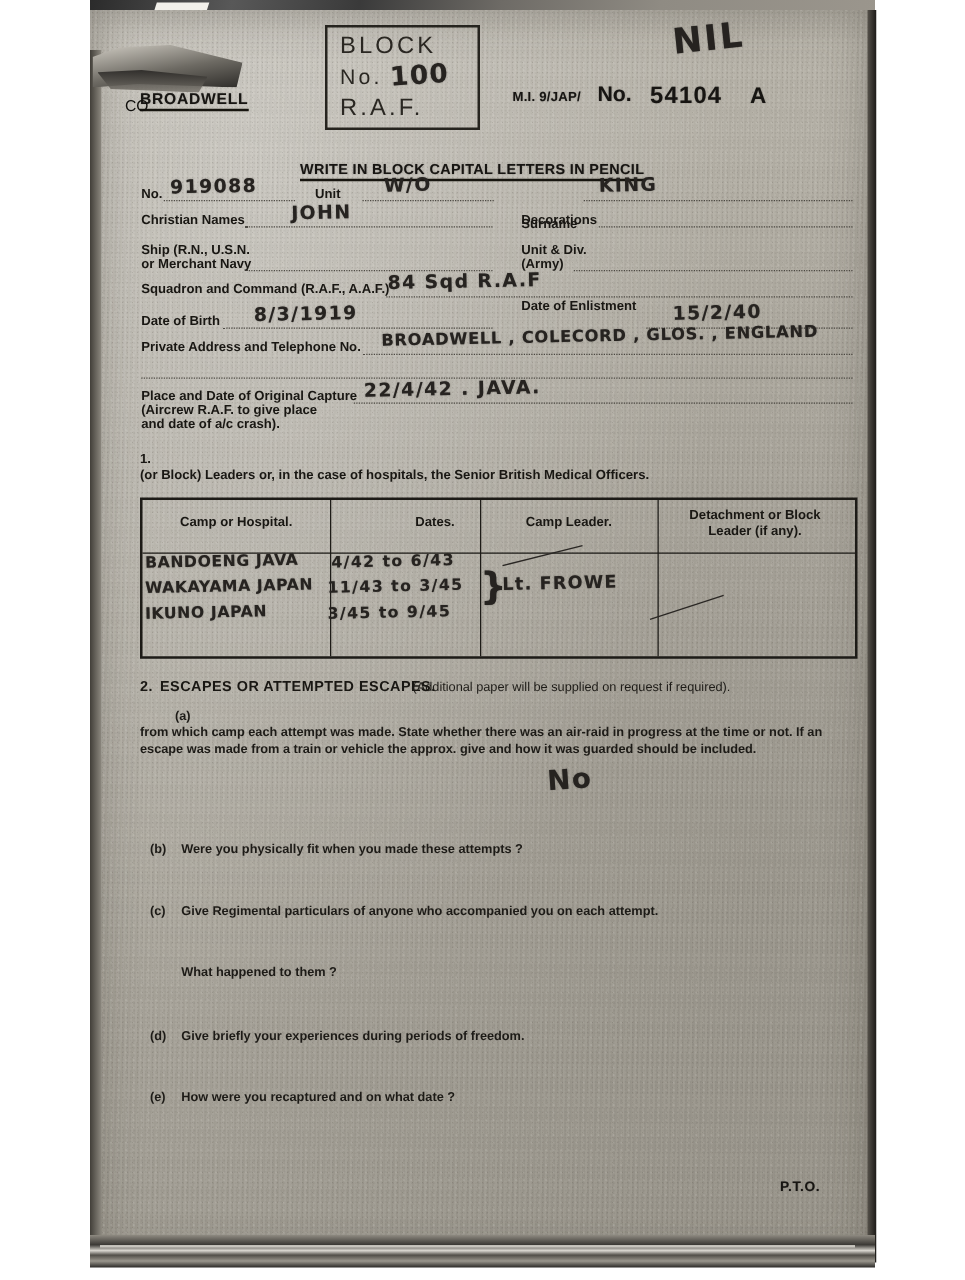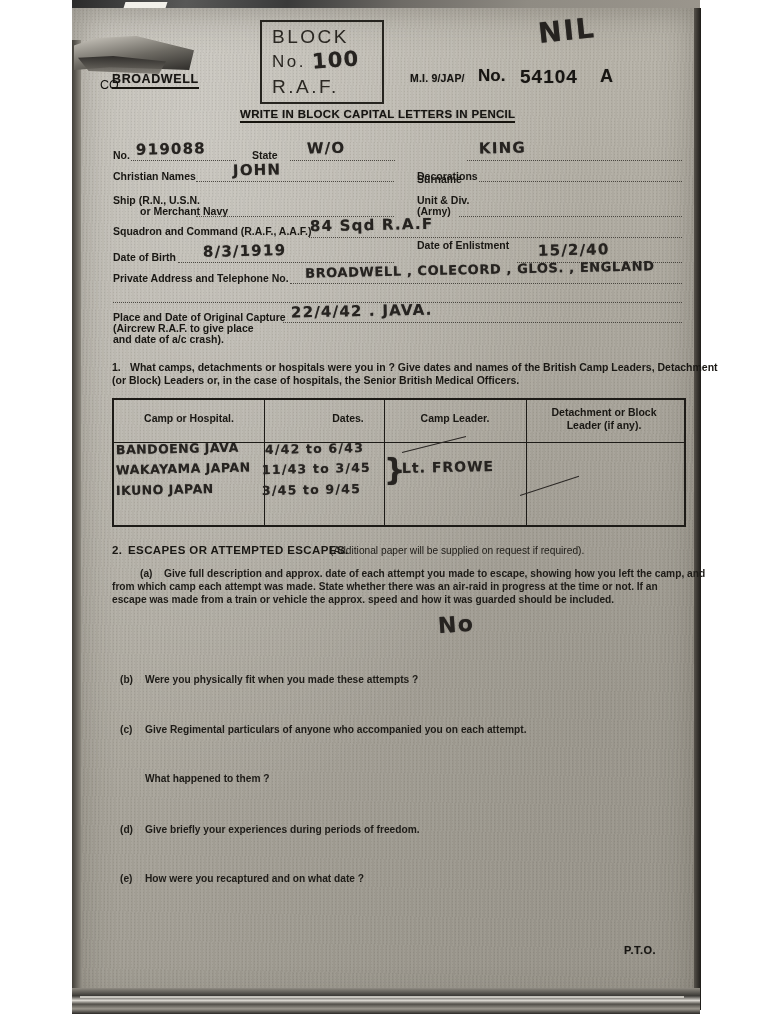--- a/index.html
+++ b/index.html
@@ -63,21 +63,21 @@
   .blockstamp{position:absolute;left:260px;top:20px;width:120px;height:80px;
      border:2px solid #26241f;}
   .bs-l{position:absolute;color:#2a2722;font-family:"Liberation Sans",sans-serif;
      font-size:19px;letter-spacing:2.5px;}
 
   .mi{left:410px;top:72px;font-size:10.5px;letter-spacing:.2px;}
   .no-lbl{left:478px;top:66px;font-size:17px;}
   .no-val{left:520px;top:66px;font-size:19px;letter-spacing:1px;}
   .no-a{left:600px;top:66px;font-size:18px;}
 
-  .writein{left:240px;top:108px;font-size:11.5px;letter-spacing:.3px;
+  .writein{left:240px;top:130px;font-size:11.5px;letter-spacing:.3px;
      border-bottom:2px solid #17150f;padding-bottom:1px;}
 
   .lbl{font-size:10.5px;font-weight:bold;color:#191713;}
 
   
   .rule{position:absolute;height:0;border-bottom:1.5px dotted #3a3731;opacity:.85;}
 
   
   .hw{position:absolute;color:#262320;font-family:"DejaVu Sans",sans-serif;
       font-weight:600;letter-spacing:1.2px;
@@ -135,37 +135,37 @@
   <div class="t no-lbl">No.</div>
   <div class="t no-val">54104</div>
   <div class="t no-a">A</div>
 
   <div class="t writein">WRITE IN BLOCK CAPITAL LETTERS IN PENCIL</div>
 
   <div class="tn lbl" style="left:113px;top:149px;">No.</div>
   <div class="rule" style="left:131px;top:160px;width:105px;"></div>
   <div class="hw" style="left:136px;top:140px;font-size:15px;">919088</div>
 
-  <div class="tn lbl" style="left:252px;top:149px;">State</div>
+  <div class="tn lbl" style="left:252px;top:149px;">Unit</div>
   <div class="rule" style="left:290px;top:160px;width:105px;"></div>
   <div class="hw" style="left:307px;top:139px;font-size:15px;">W/O</div>
 
   <div class="tn lbl" style="left:417px;top:149px;margin-top:24px;">Surname</div>
   <div class="rule" style="left:467px;top:160px;width:215px;"></div>
   <div class="hw" style="left:479px;top:139px;font-size:15px;">KING</div>
 
   <div class="tn lbl" style="left:113px;top:170px;">Christian Names</div>
   <div class="rule" style="left:196px;top:181px;width:198px;"></div>
   <div class="hw" style="left:233px;top:161px;font-size:15px;">JOHN</div>
 
   <div class="tn lbl" style="left:417px;top:170px;">Decorations</div>
   <div class="rule" style="left:479px;top:181px;width:203px;"></div>
 
   <div class="tn lbl" style="left:113px;top:194px;">Ship (R.N., U.S.N.</div>
-  <div class="tn lbl" style="left:113px;top:205px;margin-left:27px;">or Merchant Navy</div>
+  <div class="tn lbl" style="left:113px;top:205px;">or Merchant Navy</div>
   <div class="rule" style="left:196px;top:216px;width:198px;"></div>
 
   <div class="tn lbl" style="left:417px;top:194px;">Unit &amp; Div.</div>
   <div class="tn lbl" style="left:417px;top:205px;">(Army)</div>
   <div class="rule" style="left:459px;top:216px;width:223px;"></div>
 
   <div class="tn lbl" style="left:113px;top:225px;">Squadron and Command (R.A.F., A.A.F.)</div>
   <div class="rule" style="left:309px;top:237px;width:373px;"></div>
   <div class="hw" style="left:310px;top:216px;font-size:15px;">84 Sqd  R.A.F</div>
 
@@ -182,21 +182,20 @@
   <div class="hw" style="left:305px;top:262px;font-size:13px;letter-spacing:.6px;">BROADWELL , COLECORD , GLOS. , ENGLAND</div>
   <div class="rule" style="left:113px;top:302px;width:569px;"></div>
 
   <div class="tn lbl" style="left:113px;top:311px;">Place and Date of Original Capture</div>
   <div class="rule" style="left:283px;top:322px;width:399px;"></div>
   <div class="hw" style="left:291px;top:302px;font-size:15px;">22/4/42  .  JAVA.</div>
   <div class="tn lbl" style="left:113px;top:322px;">(Aircrew R.A.F. to give place</div>
   <div class="tn lbl" style="left:113px;top:333px;">and date of a/c crash).</div>
 
   <div class="q" style="left:112px;top:360px;">1.</div>
-  <div class="q" style="left:130px;top:360px;">What camps, detachments or hospitals were you in ?   Give dates and names of the British Camp Leaders,  Detachment</div>
   <div class="q" style="left:112px;top:373px;">(or Block) Leaders or, in the case of hospitals, the Senior British Medical Officers.</div>
 
   <div class="tbl">
     <div class="vline" style="left:150px;"></div>
     <div class="vline" style="left:270px;"></div>
     <div class="vline" style="left:412px;"></div>
     <div class="hline"></div>
 
     <div class="th" style="left:0;width:150px;">Camp or Hospital.</div>
     <div class="th" style="left:150px;width:120px;padding-left:24px;">Dates.</div>
@@ -219,23 +218,22 @@
   <div class="hw" style="left:384px;top:452px;font-size:30px;transform:rotate(0deg);">}</div>
   <div class="hw" style="left:402px;top:459px;font-size:14px;letter-spacing:1px;">Lt. FROWE</div>
   <div class="strike" style="left:402px;top:452px;width:66px;transform:rotate(-14deg);"></div>
   <div class="strike" style="left:520px;top:495px;width:62px;transform:rotate(-18deg);"></div>
 
   <div class="q" style="left:112px;top:543px;font-size:11.5px;letter-spacing:.4px;">2.</div>
   <div class="q" style="left:128px;top:543px;font-size:11.5px;letter-spacing:.4px;">ESCAPES OR ATTEMPTED ESCAPES.</div>
   <div class="qn" style="left:330px;top:544px;font-weight:normal;">(Additional paper will be supplied on request if required).</div>
 
   <div class="qn" style="left:140px;top:567px;">(a)</div>
-  <div class="qn" style="left:164px;top:567px;">Give full description and approx. date of each attempt you made to escape, showing how you left the camp,  and</div>
   <div class="qn" style="left:112px;top:580px;">from which camp each attempt was made.   State whether there was an air-raid in progress at the time or not.   If an</div>
-  <div class="qn" style="left:112px;top:593px;">escape was made from a train or vehicle the approx. speed and how it was guarded should be included.</div>
+  <div class="qn" style="left:112px;top:593px;">escape was made from a train or vehicle the approx. give and how it was guarded should be included.</div>
   <div class="hw" style="left:438px;top:612px;font-size:22px;transform:rotate(-4deg);">No</div>
 
   <div class="qn" style="left:120px;top:673px;">(b)</div>
   <div class="qn" style="left:145px;top:673px;">Were you physically fit when you made these attempts ?</div>
 
   <div class="qn" style="left:120px;top:723px;">(c)</div>
   <div class="qn" style="left:145px;top:723px;">Give Regimental particulars of anyone who accompanied you on each attempt.</div>
 
   <div class="qn" style="left:145px;top:772px;">What happened to them ?</div>
 

